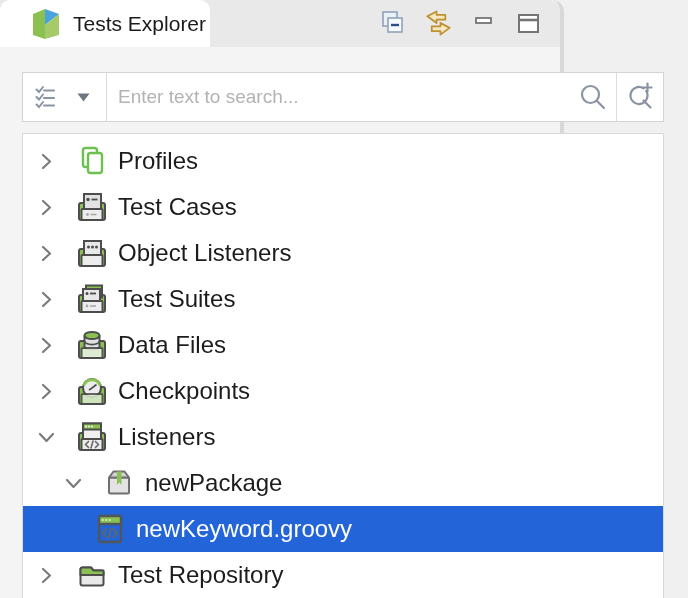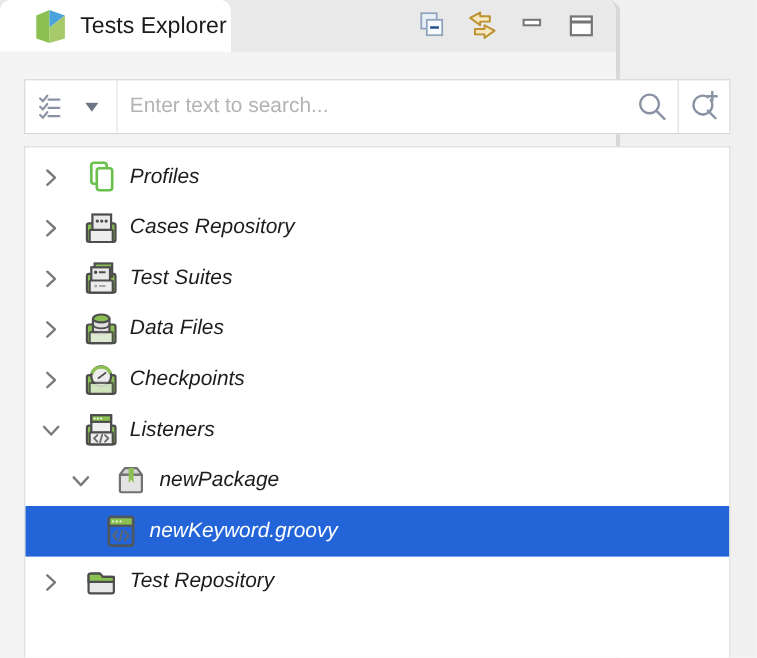--- a/index.html
+++ b/index.html
@@ -61,21 +61,21 @@
   .row {
     height:46px; display:flex; align-items:center; cursor:default;
     white-space:nowrap;
   }
   .lvl0 { padding-left:13px; }
   .lvl1 { padding-left:40px; }
   .lvl2 { padding-left:31px; }
   .chev { width:20px; margin-right:20px; display:flex; align-items:center; justify-content:center; flex:0 0 auto; }
   .ticon { width:32px; height:32px; margin-right:10px; display:flex; align-items:center; justify-content:center; flex:0 0 auto; }
   .ticon svg { width:32px; height:32px; }
-  .tlabel { font-size:19px; color:#1c1c1e;font-style:italic; }
+  .tlabel { font-size:24px; color:#1c1c1e; }
   .row.selected { background:#2365d8; }
   .row.selected .tlabel { color:#ffffff; font-weight:500; }
 </style>
 </head>
 <body>
 
 <div class="window">
 <div class="panel">
 
   <div class="tabbar">
@@ -160,38 +160,57 @@
       </span>
       <span class="ticon">
         <svg viewBox="0 0 32 32">
           <rect x="7" y="3" width="14" height="19" rx="2.5" fill="#ffffff" stroke="#6cc04e" stroke-width="2.4"></rect>
           <rect x="12" y="8" width="14" height="20" rx="2.5" fill="#ffffff" stroke="#6cc04e" stroke-width="2.4"></rect>
         </svg>
       </span>
       <span class="tlabel">Profiles</span>
     </div>
 
+    <div class="row lvl0">
+      <span class="chev">
+        <svg width="11" height="17" viewBox="0 0 11 17" fill="none" stroke="#7b7b7b" stroke-width="2.2" stroke-linecap="round" stroke-linejoin="round">
+              <path d="M2 2 l7 6.5 -7 6.5"></path>
+            </svg>
+      </span>
+      <span class="ticon">
+        <svg viewBox="0 0 32 32">
+          <rect x="3" y="12" width="26" height="17" rx="2" fill="#8bc152" stroke="#4d4d4d" stroke-width="2"></rect>
+          <rect x="8" y="3" width="17" height="16" fill="#e2e2e2" stroke="#4d4d4d" stroke-width="2"></rect>
+          <circle cx="12" cy="8.5" r="1.7" fill="#4d4d4d"></circle>
+          <line x1="15.5" y1="8.5" x2="21.5" y2="8.5" stroke="#4d4d4d" stroke-width="1.8"></line>
+          <rect x="5.5" y="18" width="21" height="11" rx="1" fill="#ededed" stroke="#4d4d4d" stroke-width="2"></rect>
+          <circle cx="11.5" cy="23.5" r="1.4" fill="#a9a9a9"></circle>
+          <line x1="14.5" y1="23.5" x2="20.5" y2="23.5" stroke="#a9a9a9" stroke-width="1.6"></line>
+        </svg>
+      </span>
+      <span class="tlabel">Test Cases</span>
+    </div>
 
     <div class="row lvl0">
       <span class="chev">
         <svg width="11" height="17" viewBox="0 0 11 17" fill="none" stroke="#7b7b7b" stroke-width="2.2" stroke-linecap="round" stroke-linejoin="round">
               <path d="M2 2 l7 6.5 -7 6.5"></path>
             </svg>
       </span>
       <span class="ticon">
         <svg viewBox="0 0 32 32">
           <rect x="3" y="12" width="26" height="17" rx="2" fill="#8bc152" stroke="#4d4d4d" stroke-width="2"></rect>
           <rect x="8" y="4" width="17" height="15" fill="#e9e9e9" stroke="#4d4d4d" stroke-width="2"></rect>
           <circle cx="12.5" cy="10" r="1.5" fill="#4d4d4d"></circle>
           <circle cx="16.5" cy="10" r="1.5" fill="#4d4d4d"></circle>
           <circle cx="20.5" cy="10" r="1.5" fill="#4d4d4d"></circle>
           <rect x="5.5" y="18" width="21" height="11" rx="1" fill="#ededed" stroke="#4d4d4d" stroke-width="2"></rect>
         </svg>
       </span>
-      <span class="tlabel">Cases Repository</span>
+      <span class="tlabel">Object Listeners</span>
     </div>
 
     <div class="row lvl0">
       <span class="chev">
         <svg width="11" height="17" viewBox="0 0 11 17" fill="none" stroke="#7b7b7b" stroke-width="2.2" stroke-linecap="round" stroke-linejoin="round">
               <path d="M2 2 l7 6.5 -7 6.5"></path>
             </svg>
       </span>
       <span class="ticon">
         <svg viewBox="0 0 32 32">

